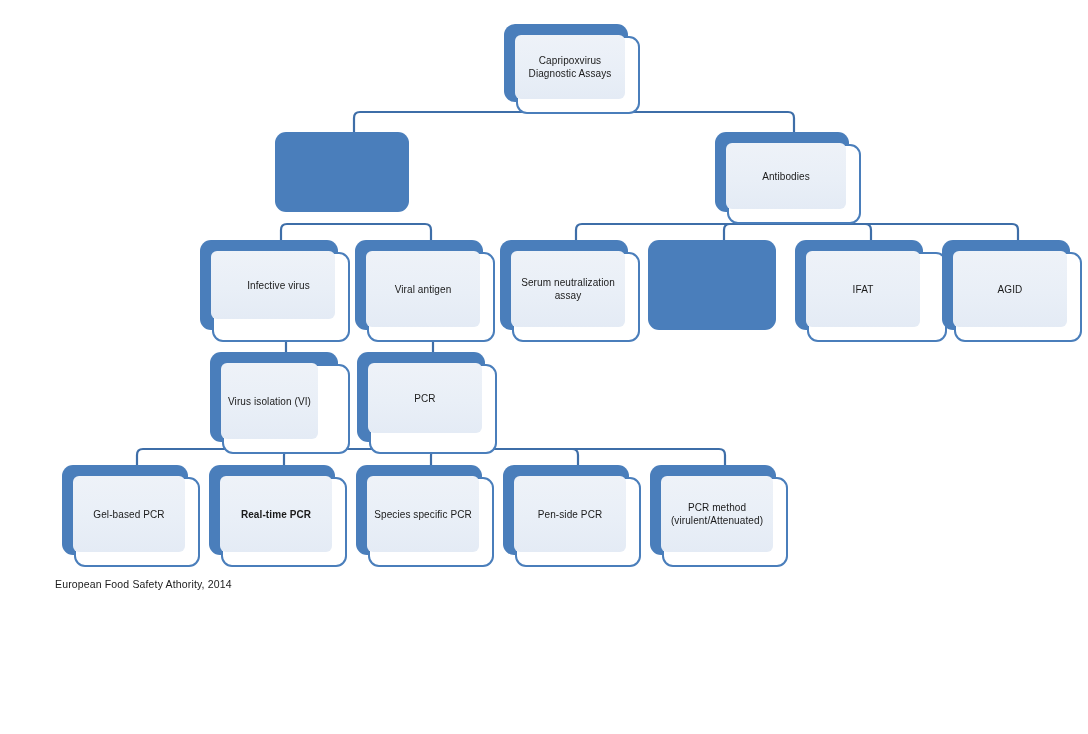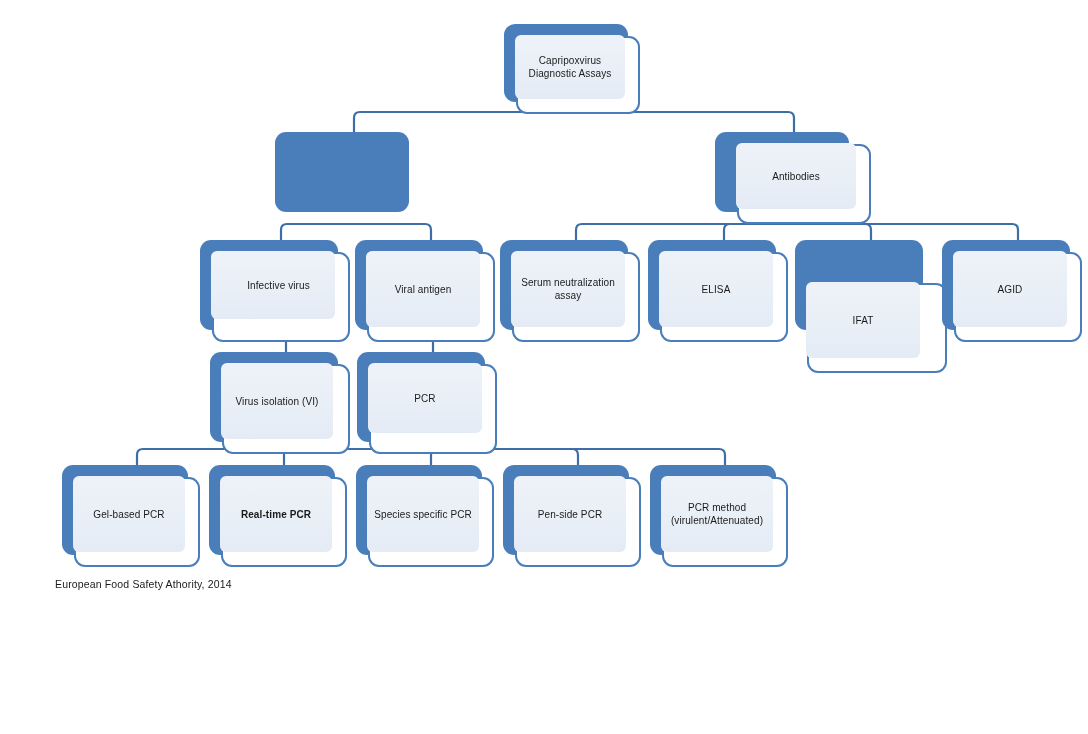--- a/index.html
+++ b/index.html
@@ -109,21 +109,21 @@
             <div class="node-label">Capripoxvirus
 Diagnostic Assays</div>
           </div>
         </div>
       </div>
       <div class="node" style="left: 275px; top: 132px; width: 146px; height: 92px;">
         <div class="node-shadow" style="width: 134px; height: 80px;"></div>
       </div>
       <div class="node" style="left: 715px; top: 132px; width: 146px; height: 92px;">
         <div class="node-shadow" style="width: 134px; height: 80px;"></div>
-        <div class="node-front" style="left: 12px; top: 12px; width: 134px; height: 80px; margin-left: 10px;">
+        <div class="node-front" style="left: 12px; top: 12px; width: 134px; height: 80px;">
           <div class="node-inner" style="left: -3px; top: -3px; width: 120px; height: 66px;">
             <div class="node-label">Antibodies</div>
           </div>
         </div>
       </div>
       <div class="node" style="left: 200px; top: 240px; width: 150px; height: 102px;">
         <div class="node-shadow" style="width: 138px; height: 90px;"></div>
         <div class="node-front" style="left: 12px; top: 12px; width: 138px; height: 90px;">
           <div class="node-inner" style="left: -3px; top: -3px; width: 124px; height: 68px; padding-left: 11px;">
             <div class="node-label">Infective virus</div>
@@ -142,46 +142,41 @@
         <div class="node-shadow" style="width: 128px; height: 90px;"></div>
         <div class="node-front" style="left: 12px; top: 12px; width: 128px; height: 90px;">
           <div class="node-inner" style="left: -3px; top: -3px; width: 114px; height: 76px;">
             <div class="node-label">Serum neutralization
 assay</div>
           </div>
         </div>
       </div>
       <div class="node" style="left: 648px; top: 240px; width: 140px; height: 102px;">
         <div class="node-shadow" style="width: 128px; height: 90px;"></div>
-        <div class="node-front" style="left: 12px; top: 12px; width: 128px; height: 90px;">
-          <div class="node-inner" style="left: -3px; top: -3px; width: 114px; height: 76px;">
-            <div class="node-label">ELISA</div>
-          </div>
-        </div>
       </div>
       <div class="node" style="left: 795px; top: 240px; width: 140px; height: 102px;">
         <div class="node-shadow" style="width: 128px; height: 90px;"></div>
-        <div class="node-front" style="left: 12px; top: 12px; width: 140px; height: 90px; margin-top: 31px;">
+        <div class="node-front" style="left: 12px; top: 12px; width: 140px; height: 90px;">
           <div class="node-inner" style="left: -3px; top: -3px; width: 114px; height: 76px;">
             <div class="node-label">IFAT</div>
           </div>
         </div>
       </div>
       <div class="node" style="left: 942px; top: 240px; width: 140px; height: 102px;">
         <div class="node-shadow" style="width: 128px; height: 90px;"></div>
         <div class="node-front" style="left: 12px; top: 12px; width: 128px; height: 90px;">
           <div class="node-inner" style="left: -3px; top: -3px; width: 114px; height: 76px;">
             <div class="node-label">AGID</div>
           </div>
         </div>
       </div>
       <div class="node" style="left: 210px; top: 352px; width: 140px; height: 102px;">
         <div class="node-shadow" style="width: 128px; height: 90px;"></div>
         <div class="node-front" style="left: 12px; top: 12px; width: 128px; height: 90px;">
-          <div class="node-inner" style="left: -3px; top: -3px; width: 112px; height: 76px;">
+          <div class="node-inner" style="left: -3px; top: -3px; width: 97px; height: 76px;">
             <div class="node-label">Virus  isolation (VI)</div>
           </div>
         </div>
       </div>
       <div class="node" style="left: 357px; top: 352px; width: 140px; height: 102px;">
         <div class="node-shadow" style="width: 128px; height: 90px;"></div>
         <div class="node-front" style="left: 12px; top: 12px; width: 128px; height: 90px;">
           <div class="node-inner" style="left: -3px; top: -3px; width: 114px; height: 70px;">
             <div class="node-label">PCR</div>
           </div>

